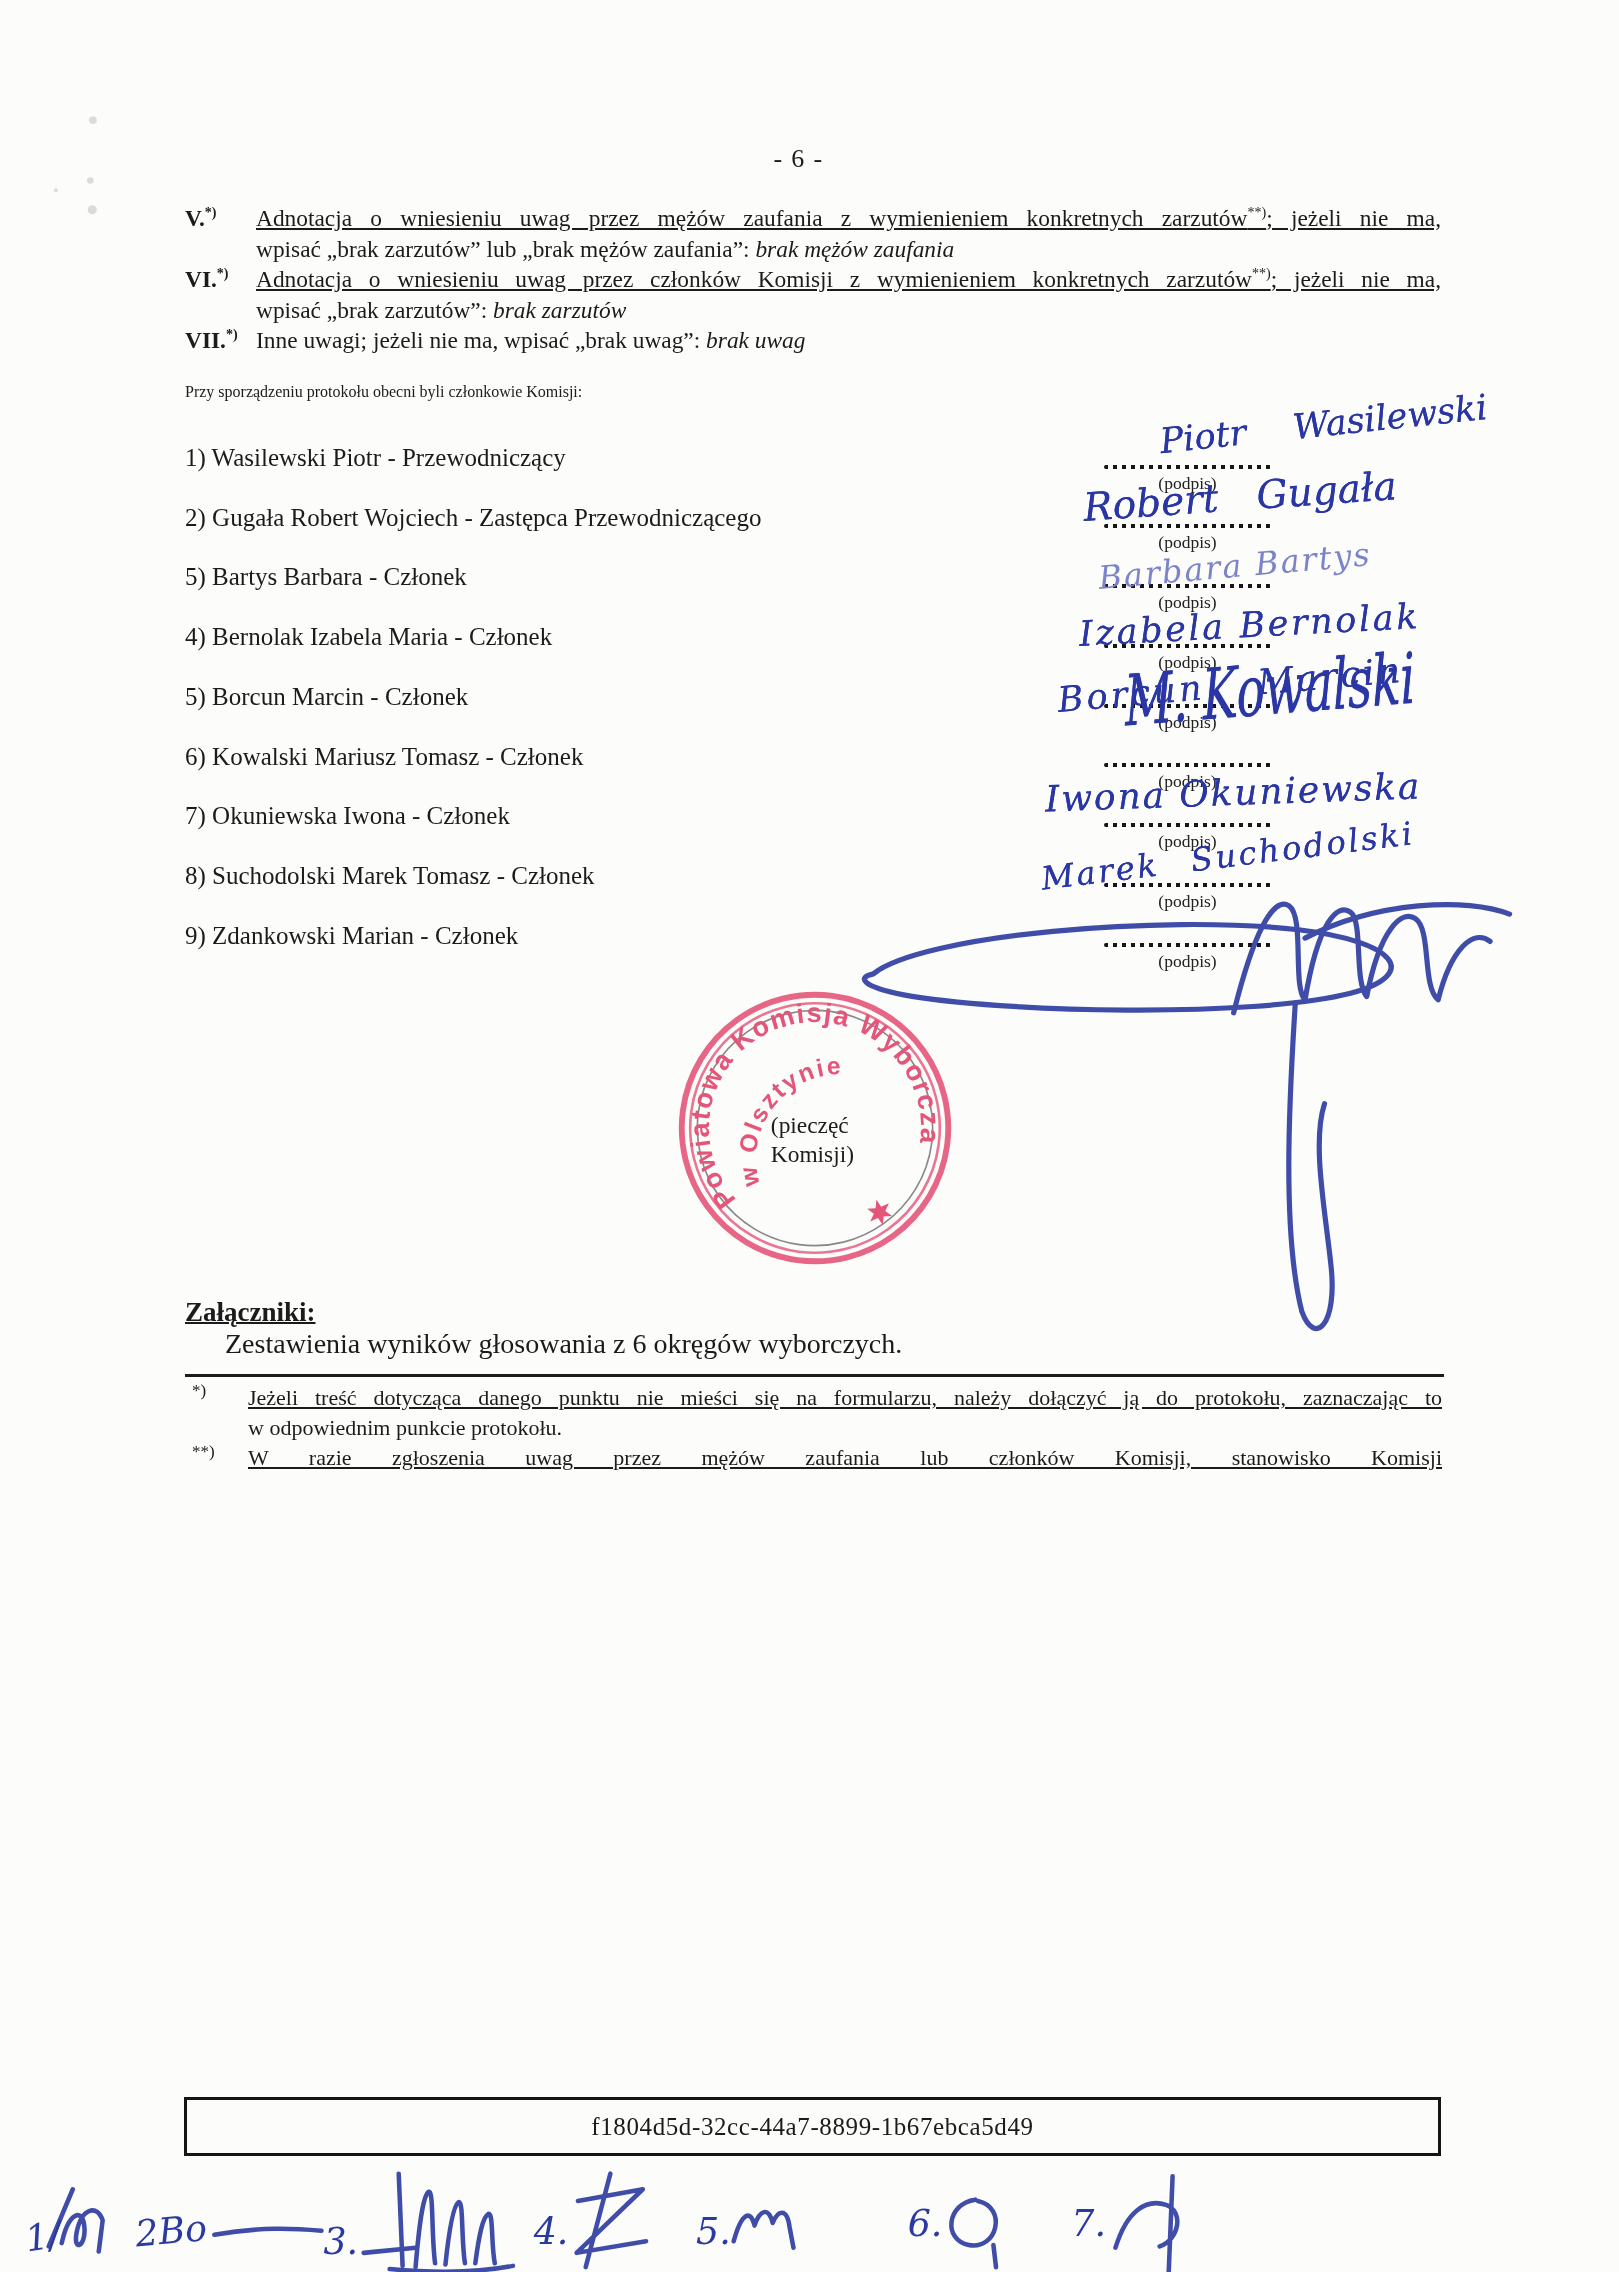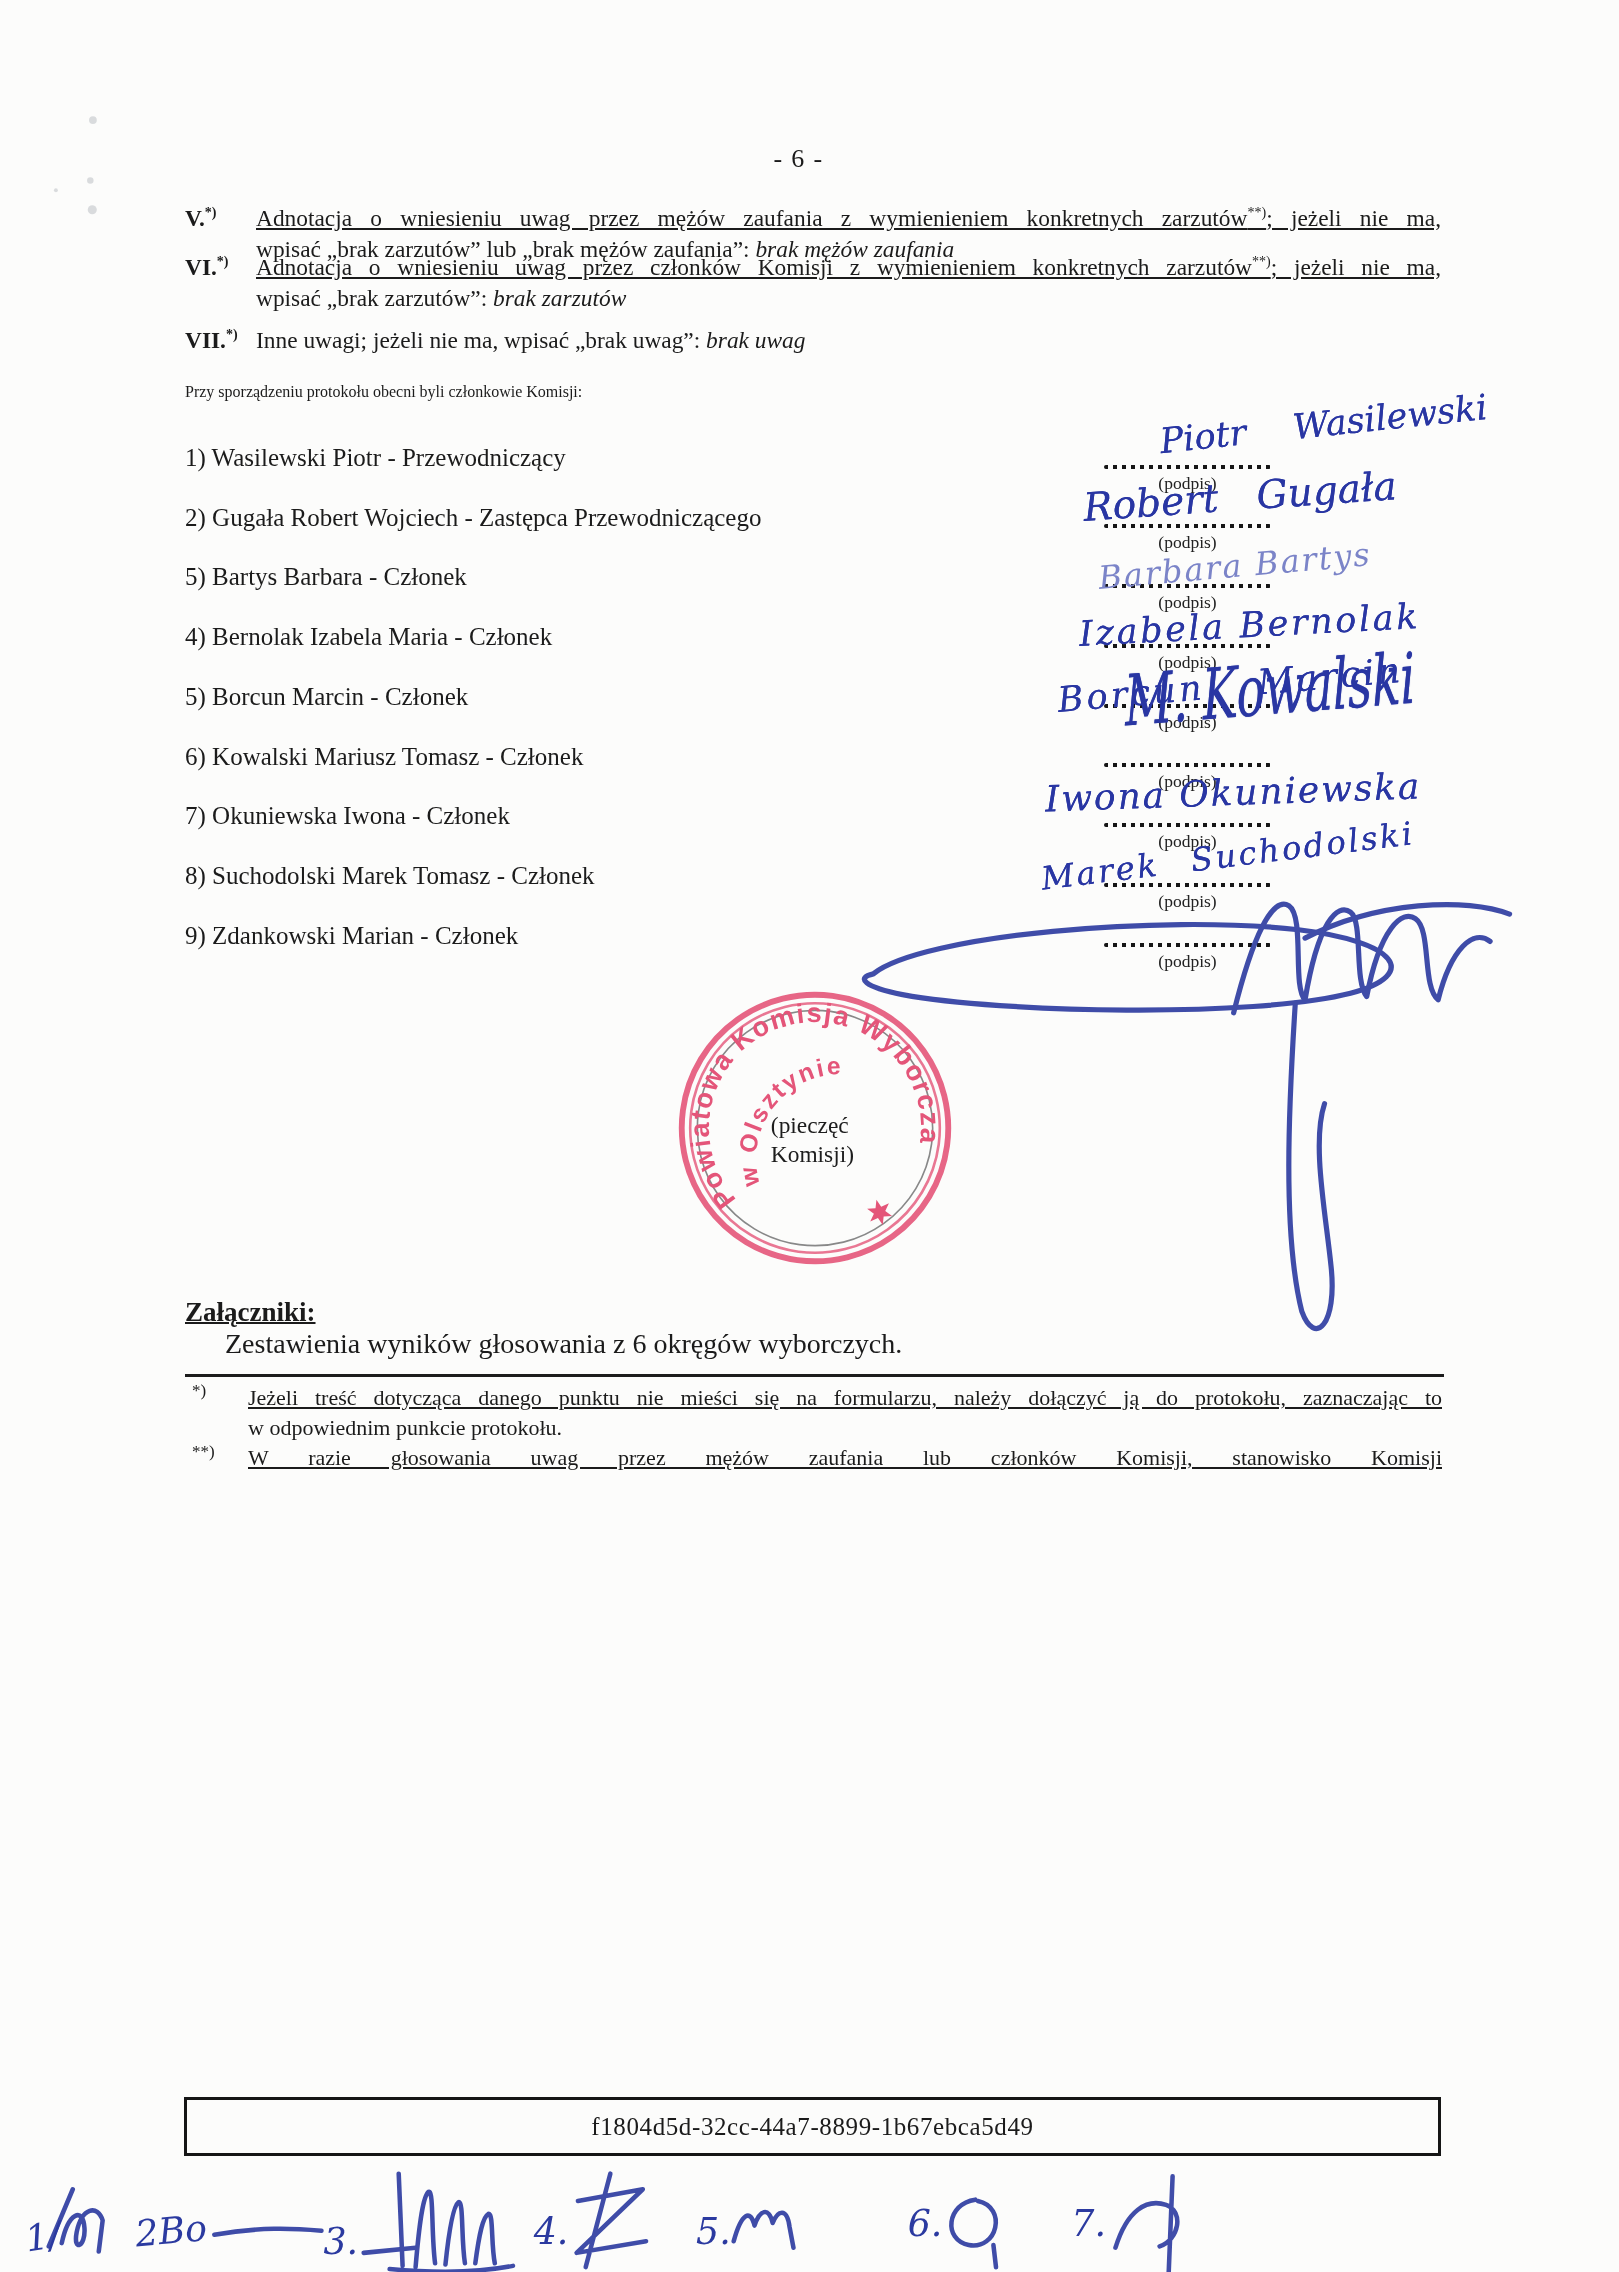--- a/index.html
+++ b/index.html
@@ -56,21 +56,21 @@
   <div class="pageno">- 6 -</div>
 
   <div class="ann-item" style="top:203px">
     <span class="ann-label"><span>V.</span><sup>*)</sup></span>
     <div class="ann-text">
       <div class="jline"><span>Adnotacja o wniesieniu uwag przez mężów zaufania z wymienieniem konkretnych zarzutów</span><sup>**)</sup><span>; jeżeli nie ma,</span></div>
       <div class="lline"><span>wpisać „brak zarzutów” lub „brak mężów zaufania”: </span><span class="ital">brak mężów zaufania</span></div>
     </div>
   </div>
 
-  <div class="ann-item" style="top:252px">
+  <div class="ann-item" style="top:264px">
     <span class="ann-label"><span>VI.</span><sup>*)</sup></span>
     <div class="ann-text">
       <div class="jline"><span>Adnotacja o wniesieniu uwag przez członków Komisji z wymienieniem konkretnych zarzutów</span><sup>**)</sup><span>; jeżeli nie ma,</span></div>
       <div class="lline"><span>wpisać „brak zarzutów”: </span><span class="ital">brak zarzutów</span></div>
     </div>
   </div>
 
   <div class="ann-item" style="top:325px">
     <span class="ann-label"><span>VII.</span><sup>*)</sup></span>
     <div class="ann-text">
@@ -154,21 +154,21 @@
   </svg>
 
   <div class="zal-title" style="top:1297px">Załączniki:</div>
   <div class="zal-body" style="top:1328px">Zestawienia wyników głosowania z 6 okręgów wyborczych.</div>
 
   <div class="fnrule" style="top:1374px"></div>
   <div class="fn-label" style="top:1381px">*)</div>
   <div class="fn-line jline" style="top:1385px">Jeżeli treść dotycząca danego punktu nie mieści się na formularzu, należy dołączyć ją do protokołu, zaznaczając to</div>
   <div class="fn-line" style="top:1415px">w odpowiednim punkcie protokołu.</div>
   <div class="fn-label" style="top:1442px">**)</div>
-  <div class="fn-line jline" style="top:1445px">W razie głosowania uwag przez mężów zaufania lub członków Komisji, stanowisko Komisji</div>
+  <div class="fn-line jline" style="top:1445px">W razie zgłoszenia uwag przez mężów zaufania lub członków Komisji, stanowisko Komisji</div>
 
   <div class="codebox">
     <span>f1804d5d-32cc-44a7-8899-1b67ebca5d49</span>
   </div>
 
   <svg class="ink" viewBox="0 0 2495 3501">
     <g stroke="#2b3aa0" stroke-width="8" fill="none" stroke-linecap="round" stroke-linejoin="round" opacity="0.9">
       <g>
         <path d="M 1345 1500 C 1420 1440 1790 1408 2000 1432 C 2150 1450 2190 1500 2080 1530 C 1930 1568 1540 1560 1390 1532 C 1330 1520 1318 1506 1345 1500"></path>
         <path d="M 1900 1560 C 1930 1440 1960 1380 1985 1395 C 2010 1412 1990 1520 2010 1540 C 2030 1420 2060 1390 2080 1405 C 2100 1420 2085 1510 2105 1535 C 2125 1430 2160 1400 2180 1415 C 2205 1432 2190 1520 2215 1540 C 2235 1460 2270 1430 2295 1450"></path>

